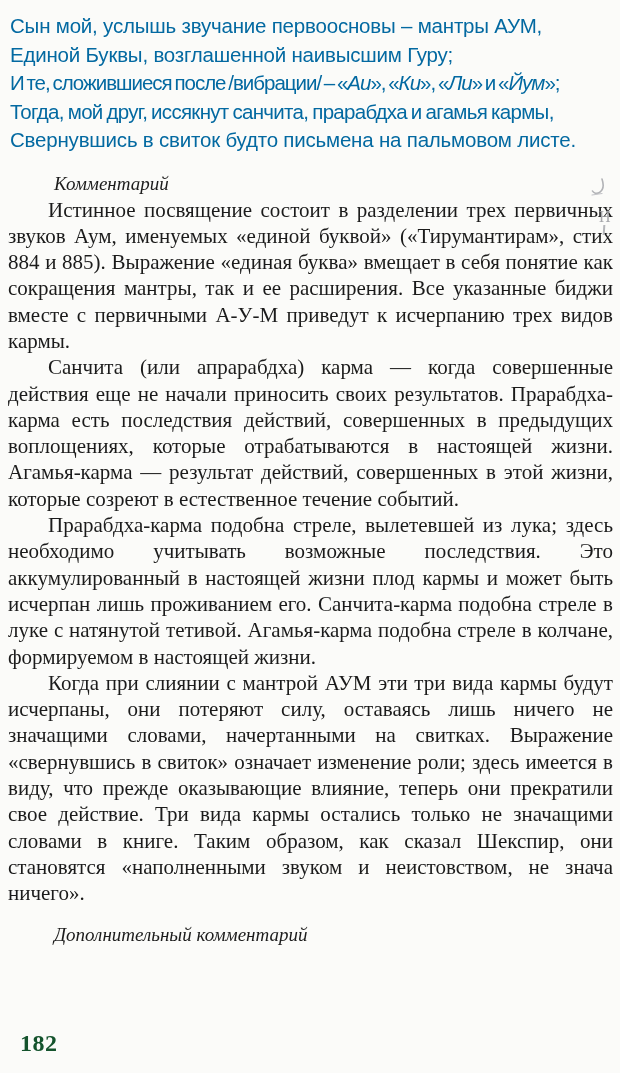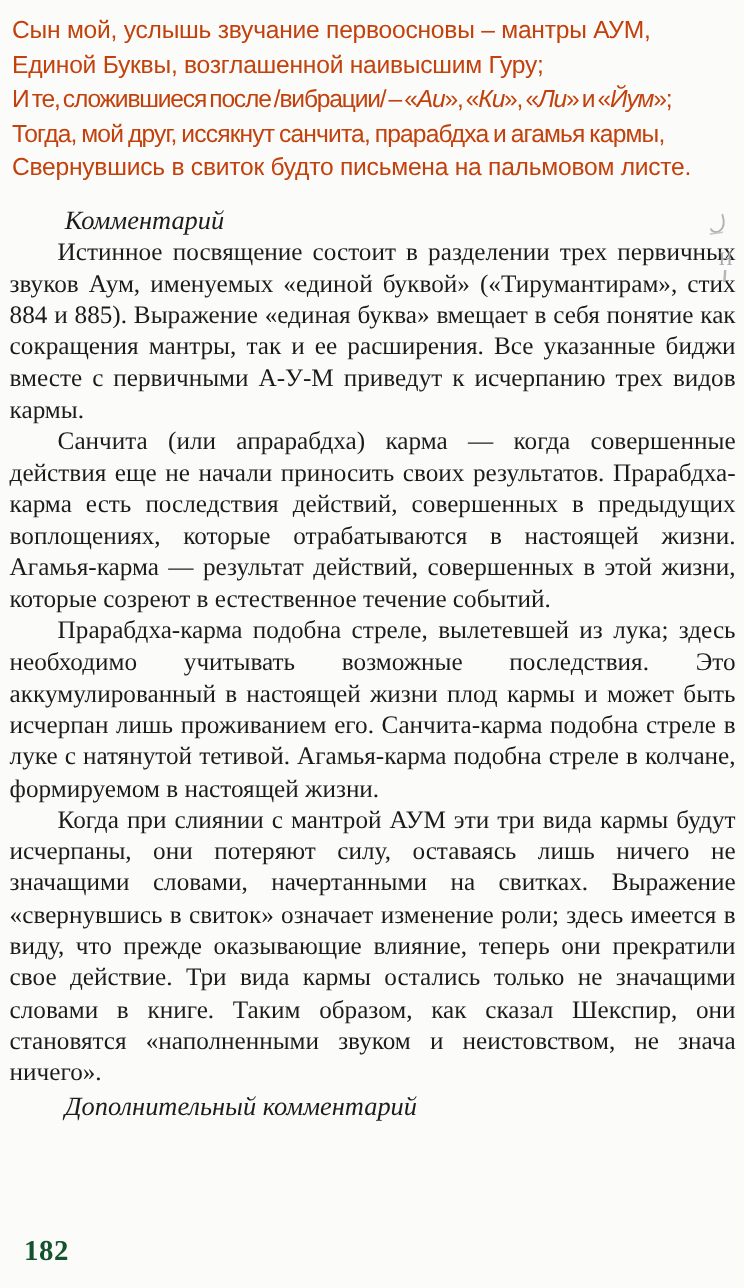--- a/index.html
+++ b/index.html
@@ -10,37 +10,37 @@
     overflow:hidden;
     font-family:"Liberation Serif",serif;
     color:#1c1c1c;
   }
   .content{padding:12px 7px 0 8px;}
   
   .verse{
     font-family:"Liberation Sans",sans-serif;
     font-size:20.5px;
     line-height:28.5px;
-    color:#c2410c;
+    color:#0369a1;
     letter-spacing:-0.2px;
     margin-left:2px;
     white-space:nowrap;
   }
   .verse-line{height:28.5px;}
   .verse-line.condensed-1{letter-spacing:-0.7px;word-spacing:-1px;}
   .verse-line.condensed-2{letter-spacing:-1px;word-spacing:-2px;}
   .verse .it{font-style:italic;}
   
   .heading{
     font-style:italic;
-    font-size:22px;
+    font-size:19px;
     line-height:27px;
     margin:15px 0 0 46px;
   }
-  .heading.second{margin-top:1px;}
+  .heading.second{margin-top:14px;}
   .para{
     margin:0;
     font-size:21px;
     line-height:26.3px;
     text-align:justify;
     text-indent:40px;
     color:#1b1b1b;
   }
   .page-number{
     position:absolute;

